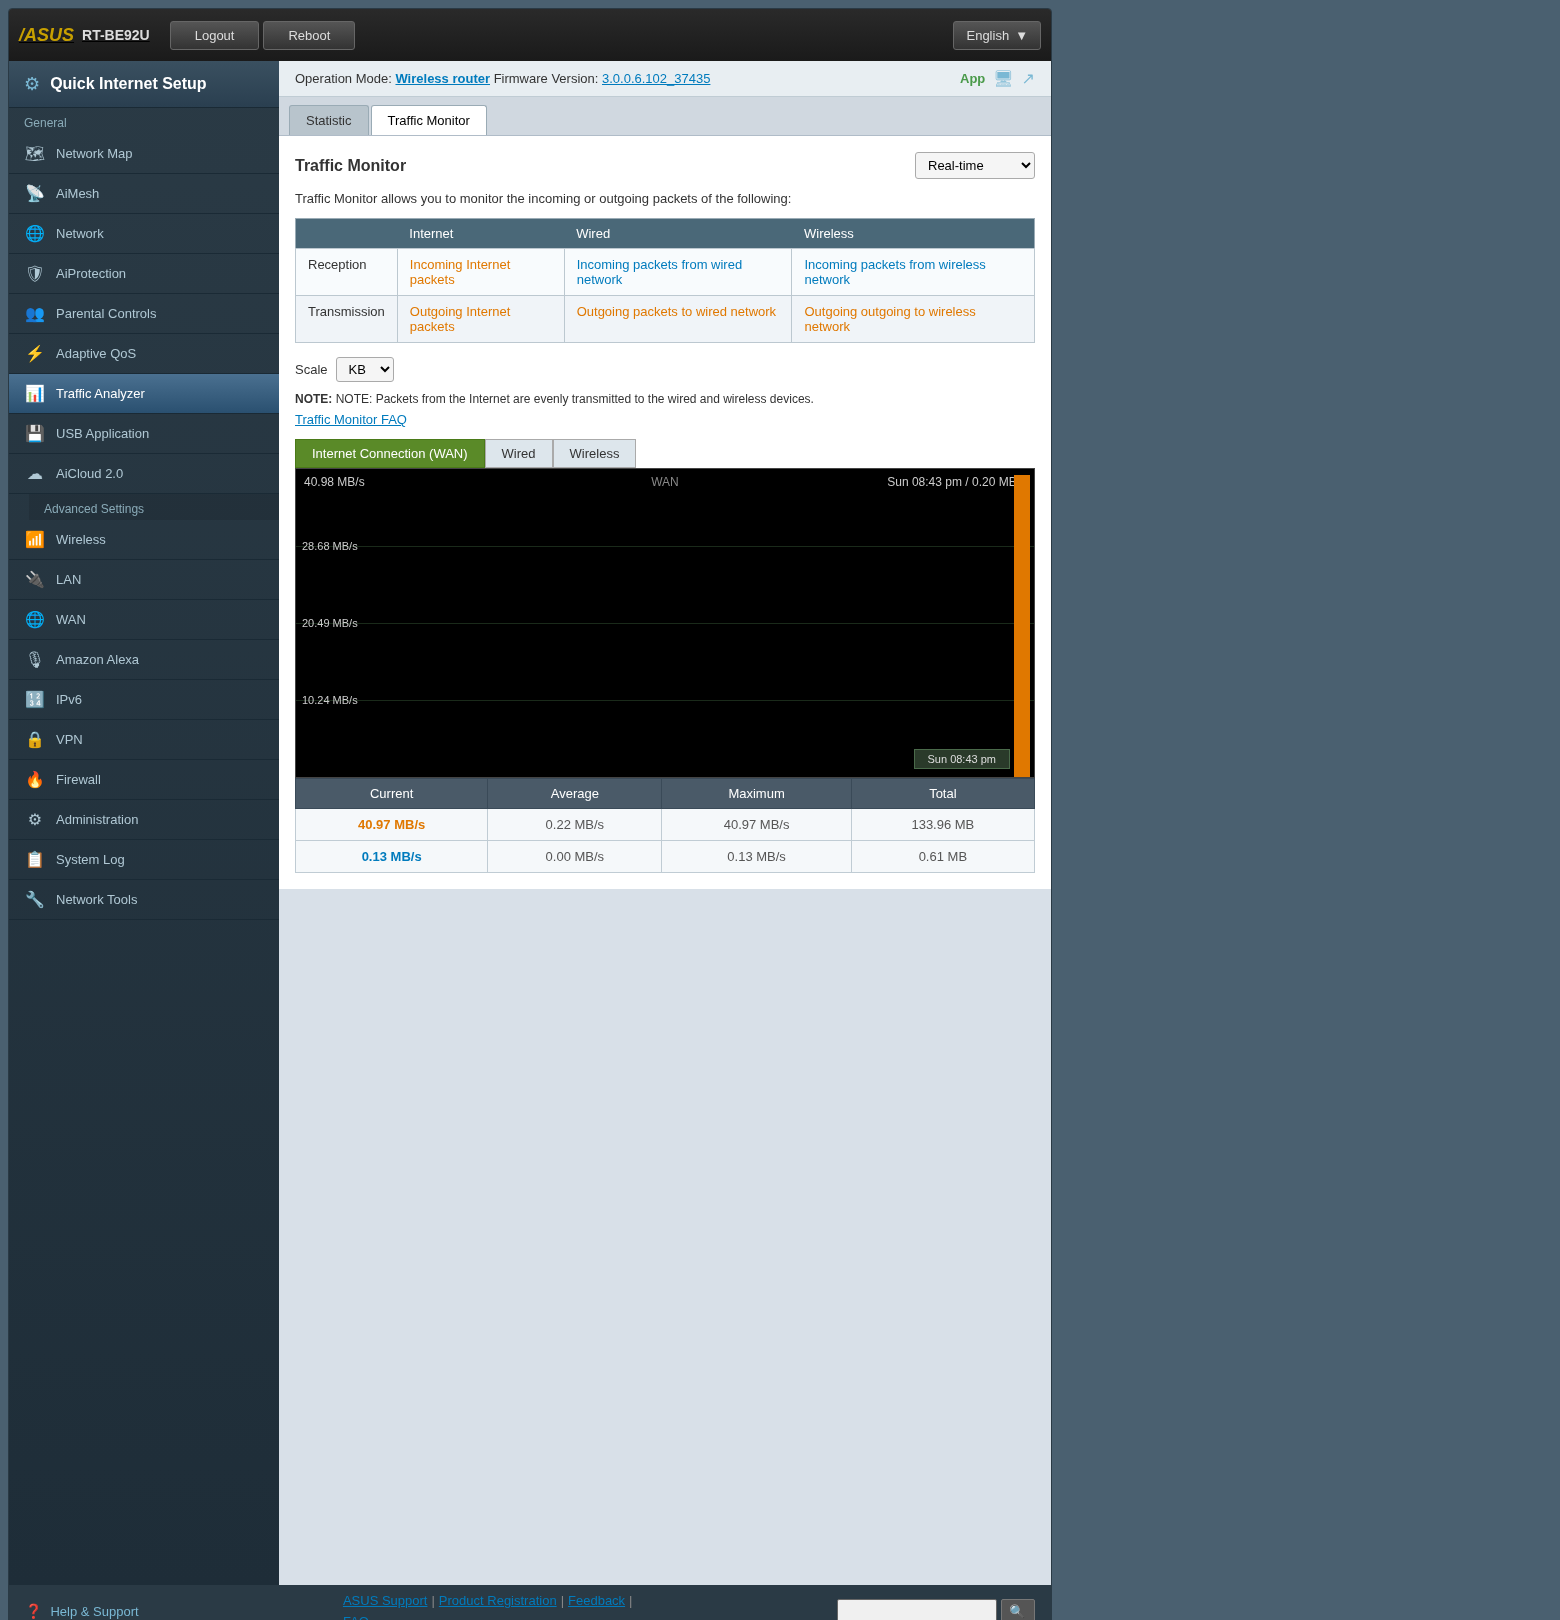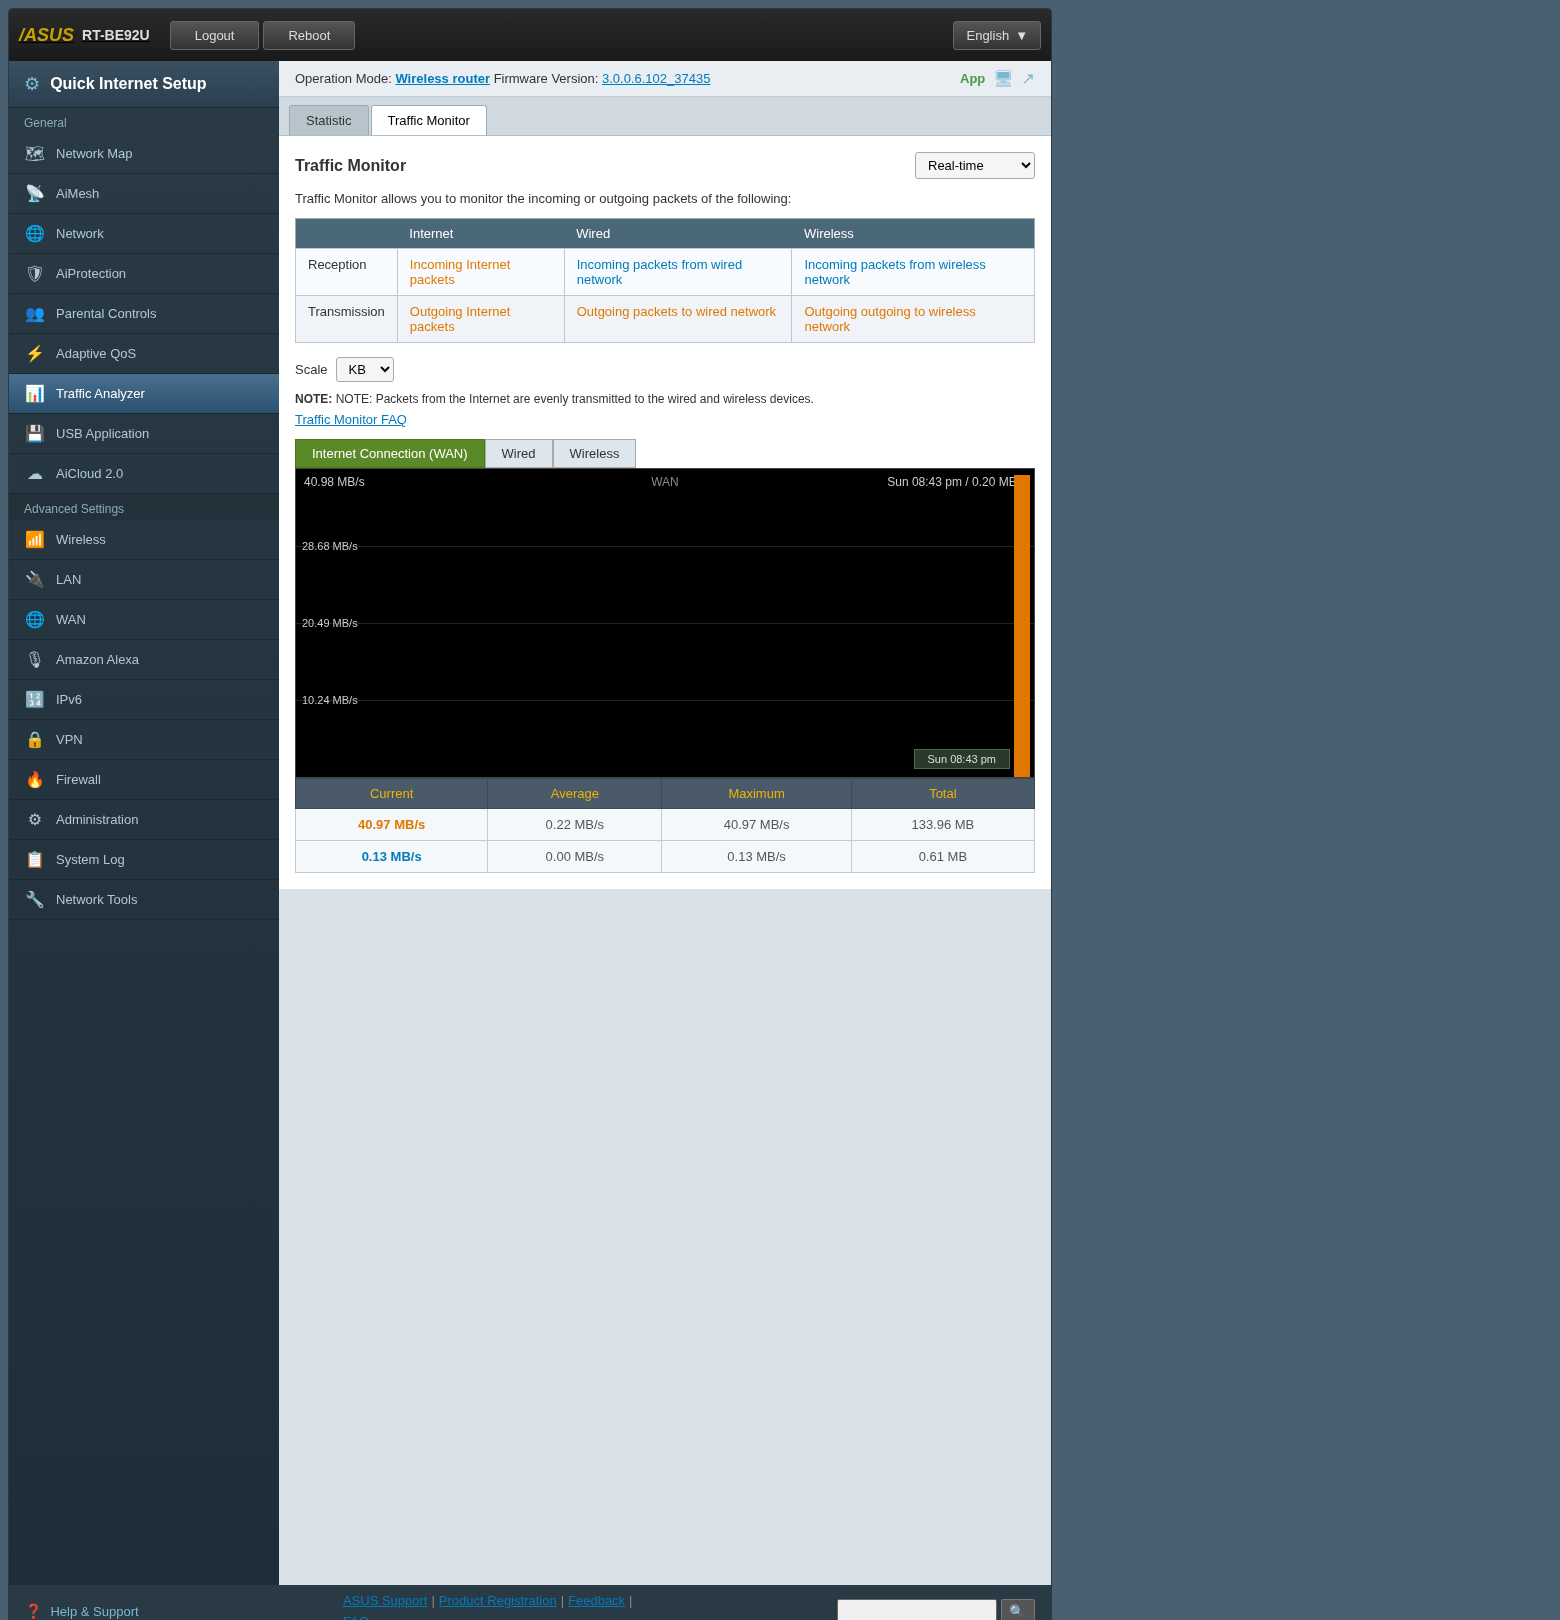--- a/index.html
+++ b/index.html
@@ -107,20 +107,21 @@
       background: linear-gradient(180deg, #4a7090 0%, #2a5070 100%);
       color: #fff;
     }
     .sidebar-item .icon { font-size: 16px; min-width: 22px; text-align: center; }
     .sidebar-item .label { font-size: 13px; }
     .sidebar-adv-label {
       color: #8aabb8;
       font-size: 12px;
       padding: 8px 15px 4px;
       background: rgba(0,0,0,0.1);
+      margin-left: 20px;
     }
 
     
     .content {
       flex: 1;
       background: #d8e0e8;
       padding: 0;
     }
     .top-info-bar {
       background: #e8eef2;
@@ -339,21 +340,21 @@
     }
 
     
     .stats-table {
       width: 100%;
       border-collapse: collapse;
       margin-top: 0;
     }
     .stats-table th {
       background: #4a5a68;
-      color: #eab308;
+      color: #ffffff;
       padding: 7px 12px;
       text-align: center;
       font-weight: normal;
       font-size: 13px;
       border: 1px solid #3a4a58;
     }
     .stats-table td {
       padding: 8px 12px;
       border: 1px solid #c0ccd4;
       text-align: center;

